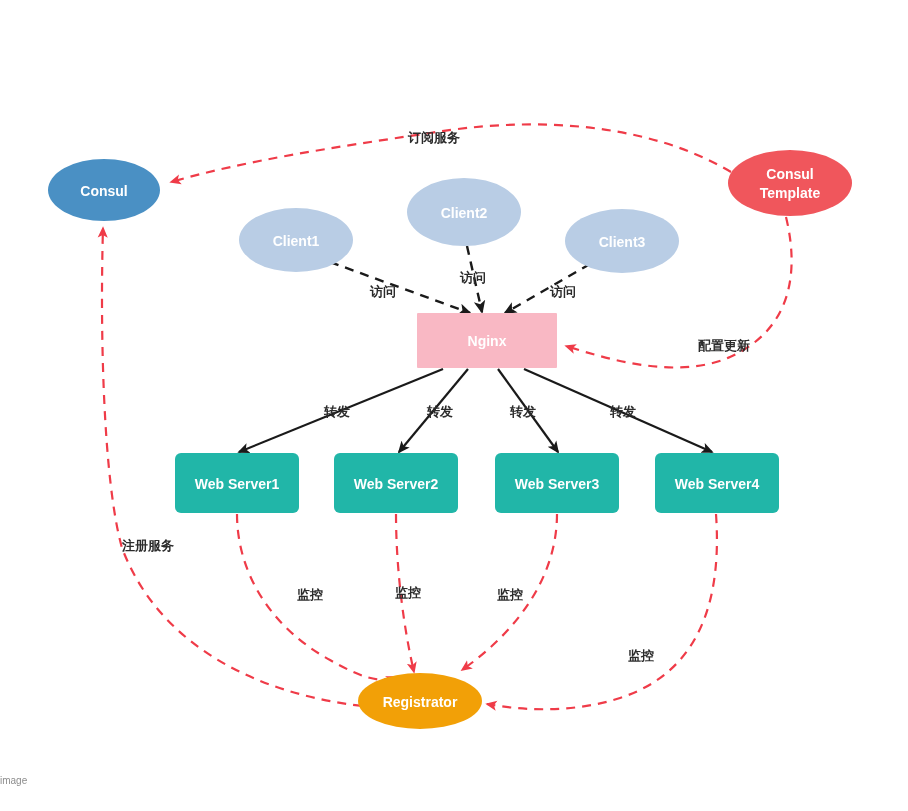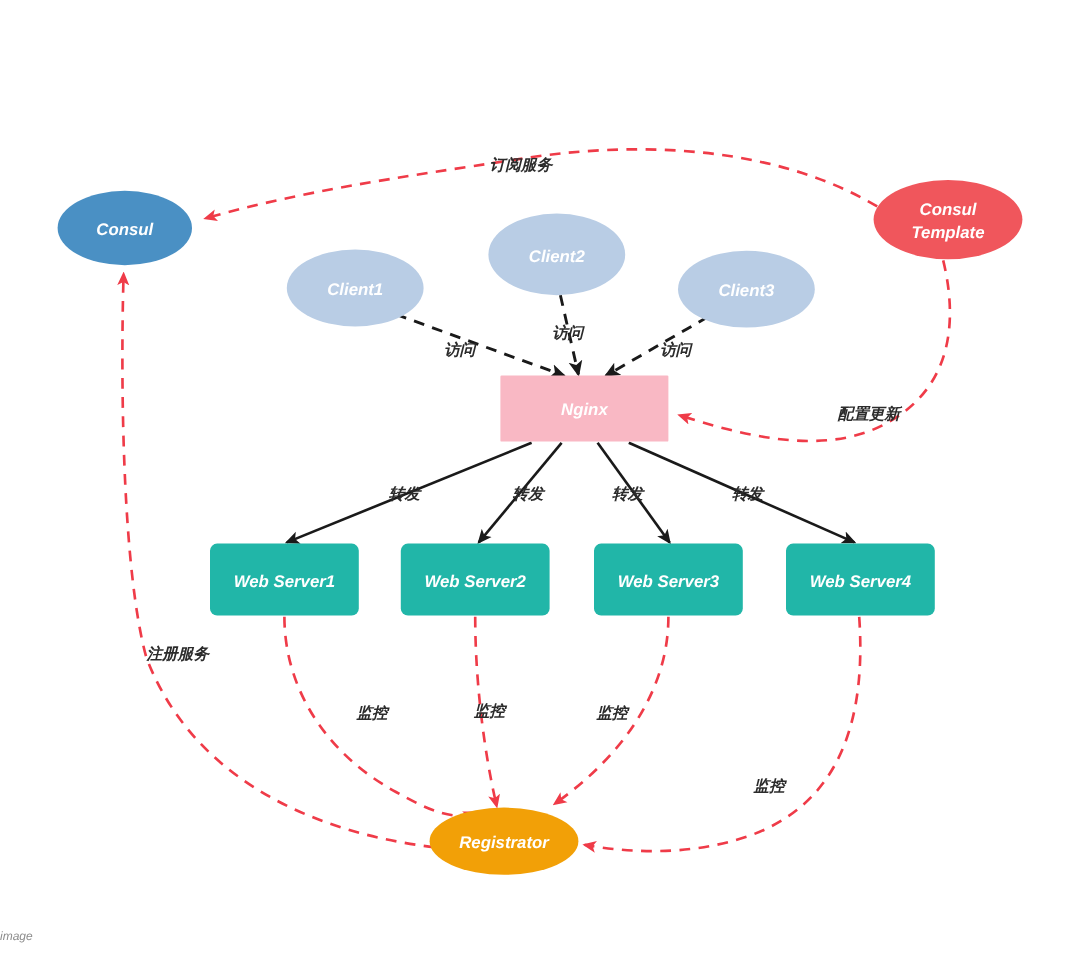--- a/index.html
+++ b/index.html
@@ -9,21 +9,20 @@
   }
   body {
     font-family: "Liberation Sans", "DejaVu Sans", sans-serif;
   }
   #canvas {
     position: relative;
     width: 857px;
     height: 811px;
     background: #ffffff;
     overflow: hidden;
-    font-style: italic;
   }
   #diagram-svg {
     position: absolute;
     left: 0;
     top: 0;
     width: 908px;
     height: 811px;
   }
   .node-label {
     font-weight: bold;

